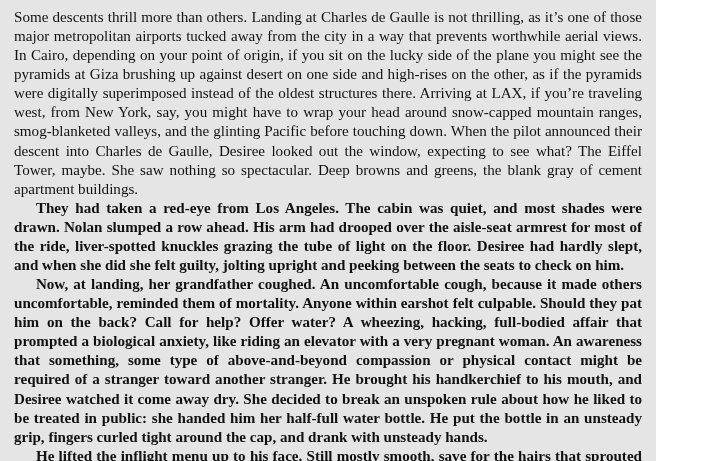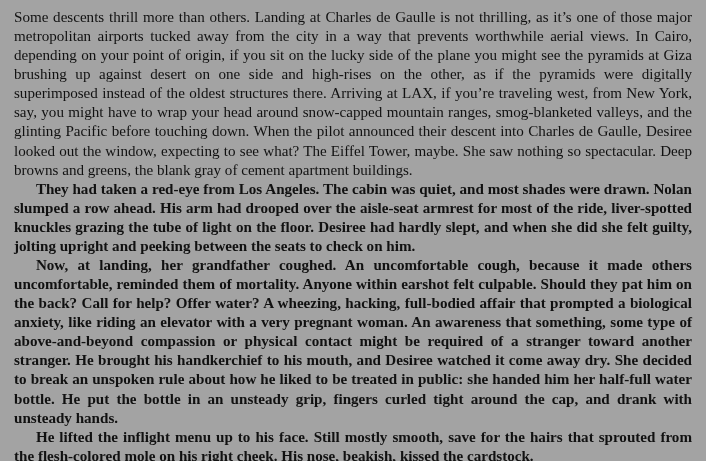--- a/index.html
+++ b/index.html
@@ -9,24 +9,24 @@
   }
   body {
     width: 722px;
     height: 461px;
     overflow: hidden;
     font-family: "Liberation Serif", serif;
     color: #000000;
   }
   .page {
     box-sizing: border-box;
-    width: 706px;
+    width: 656px;
     height: 461px;
     padding: 8px 14px 0 14px;
-    background: #a3a3a3;
+    background: #e5e5e5;
   }
   .prose {
     font-size: 15.1px;
     line-height: 1.265;
     text-align: justify;
     text-justify: inter-word;
     color: #111111;
     hyphens: none;
   }
   .prose p {

